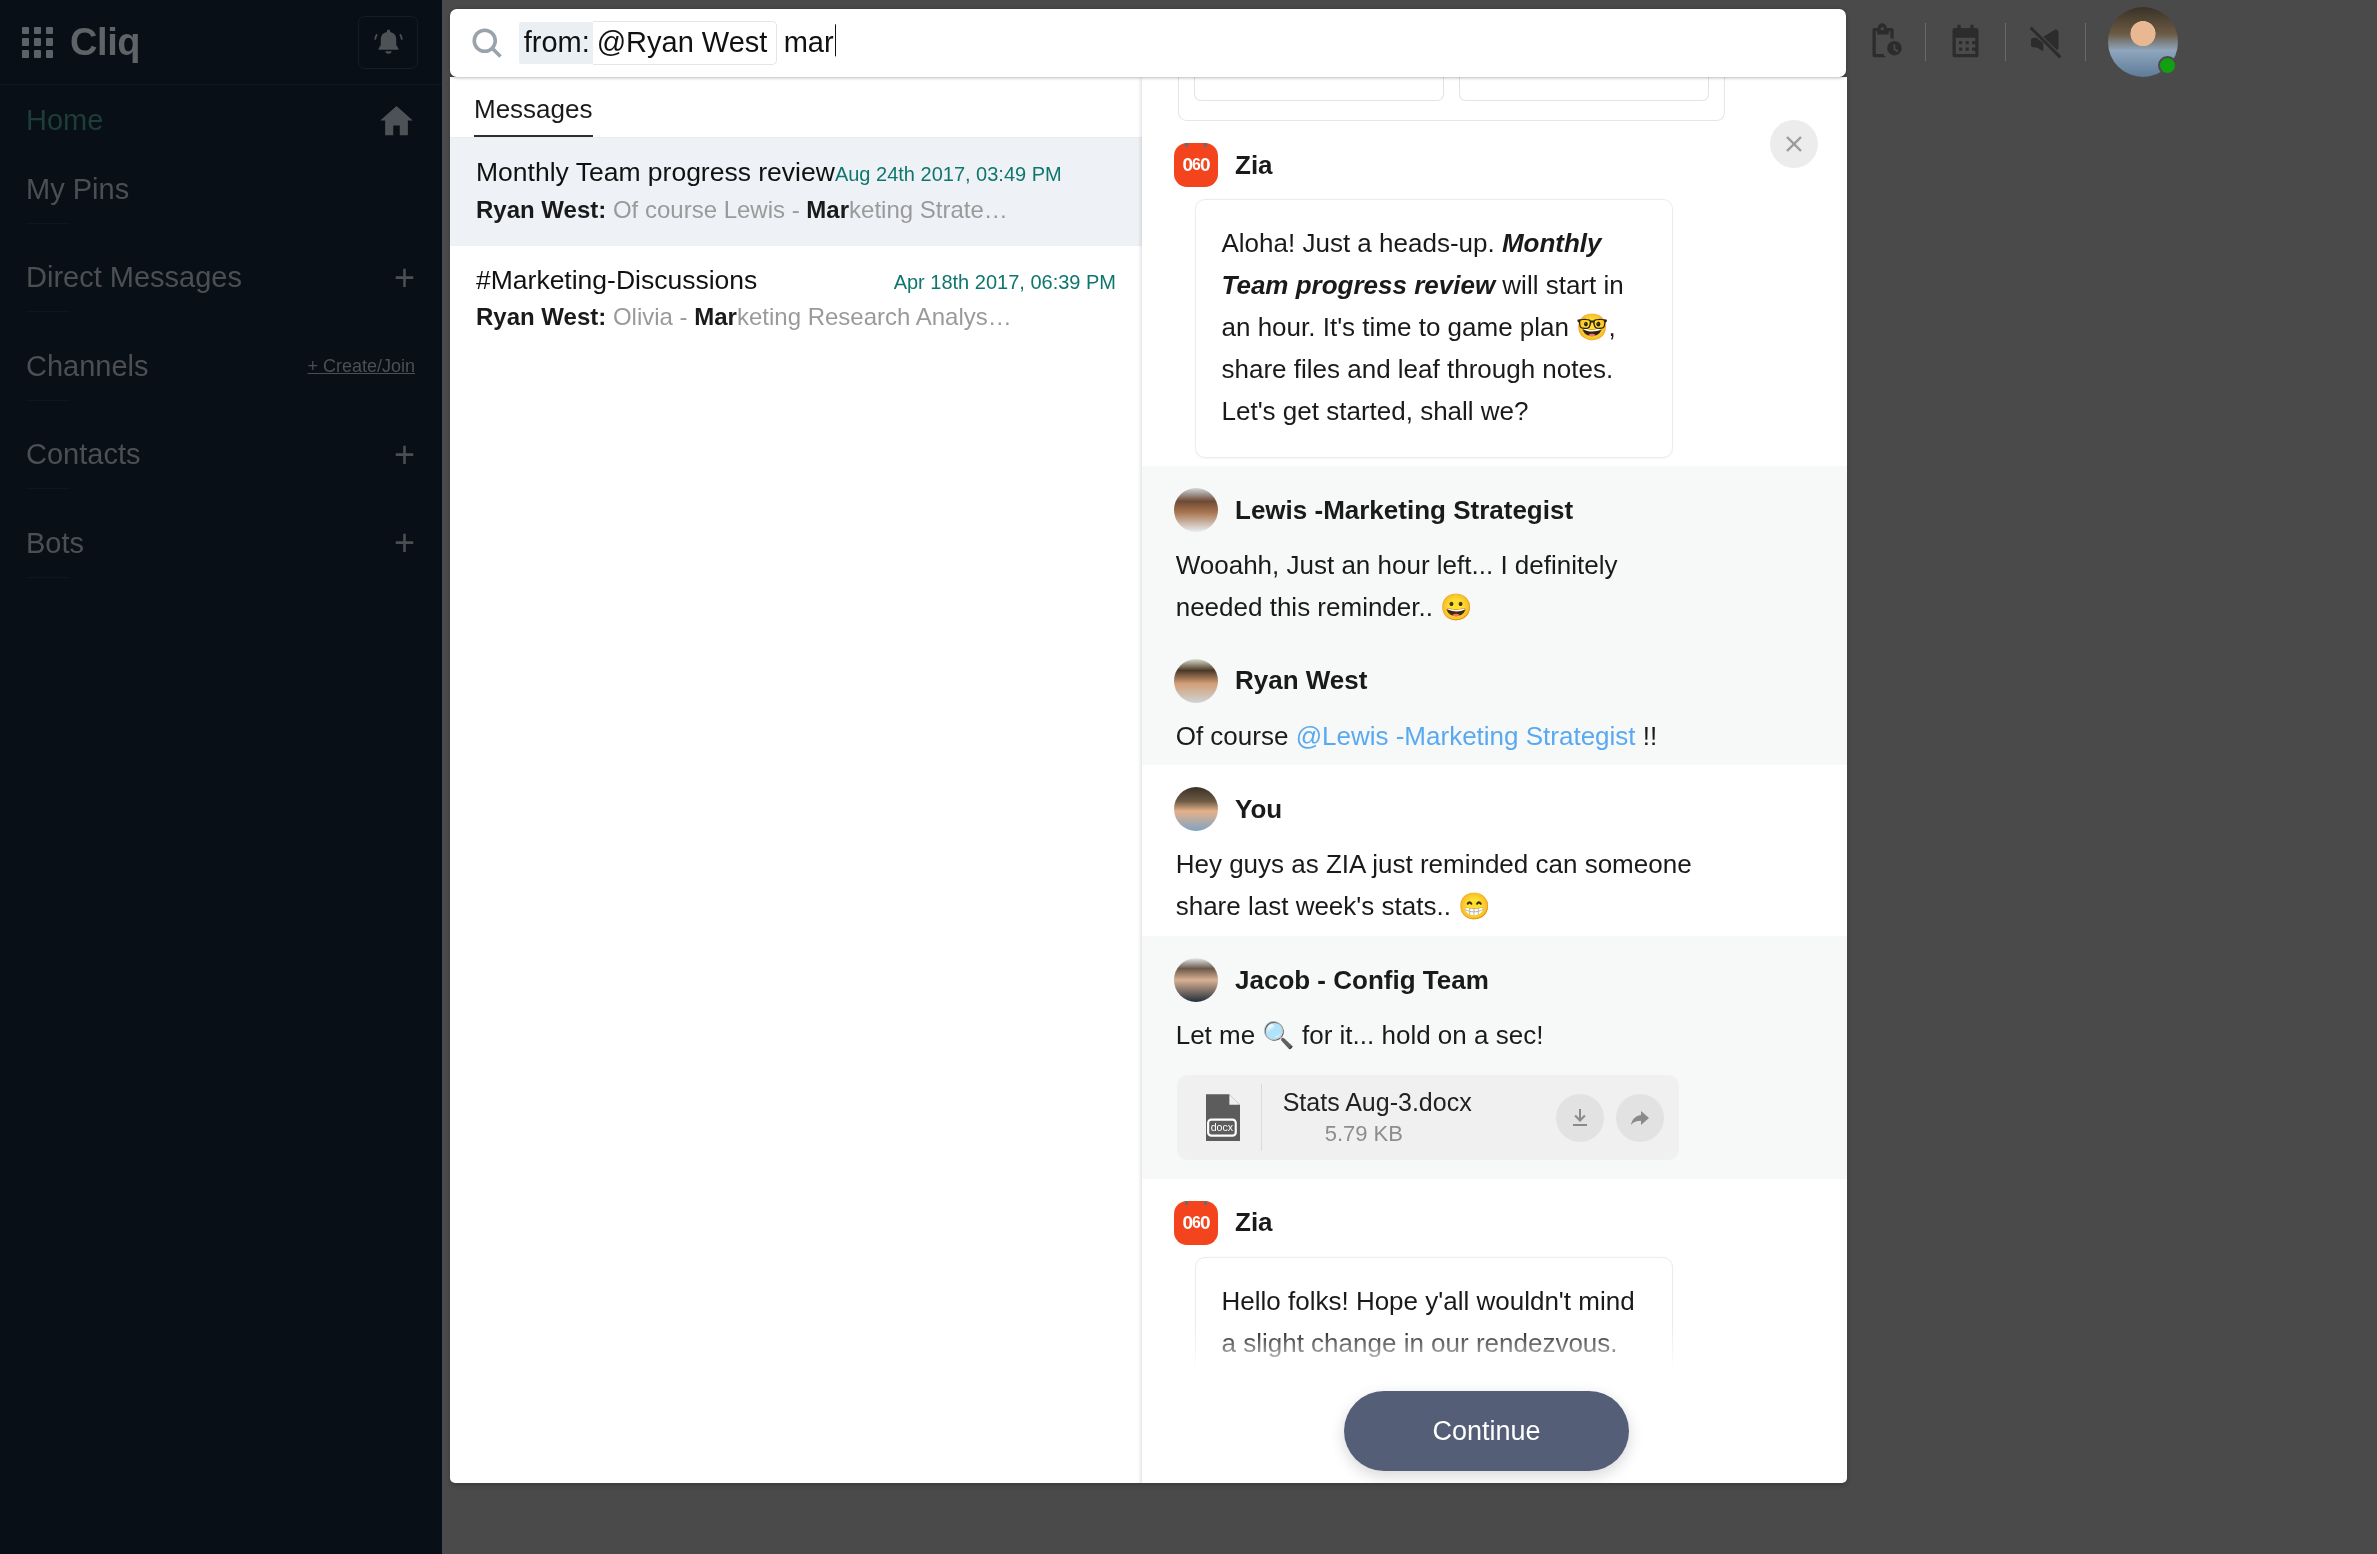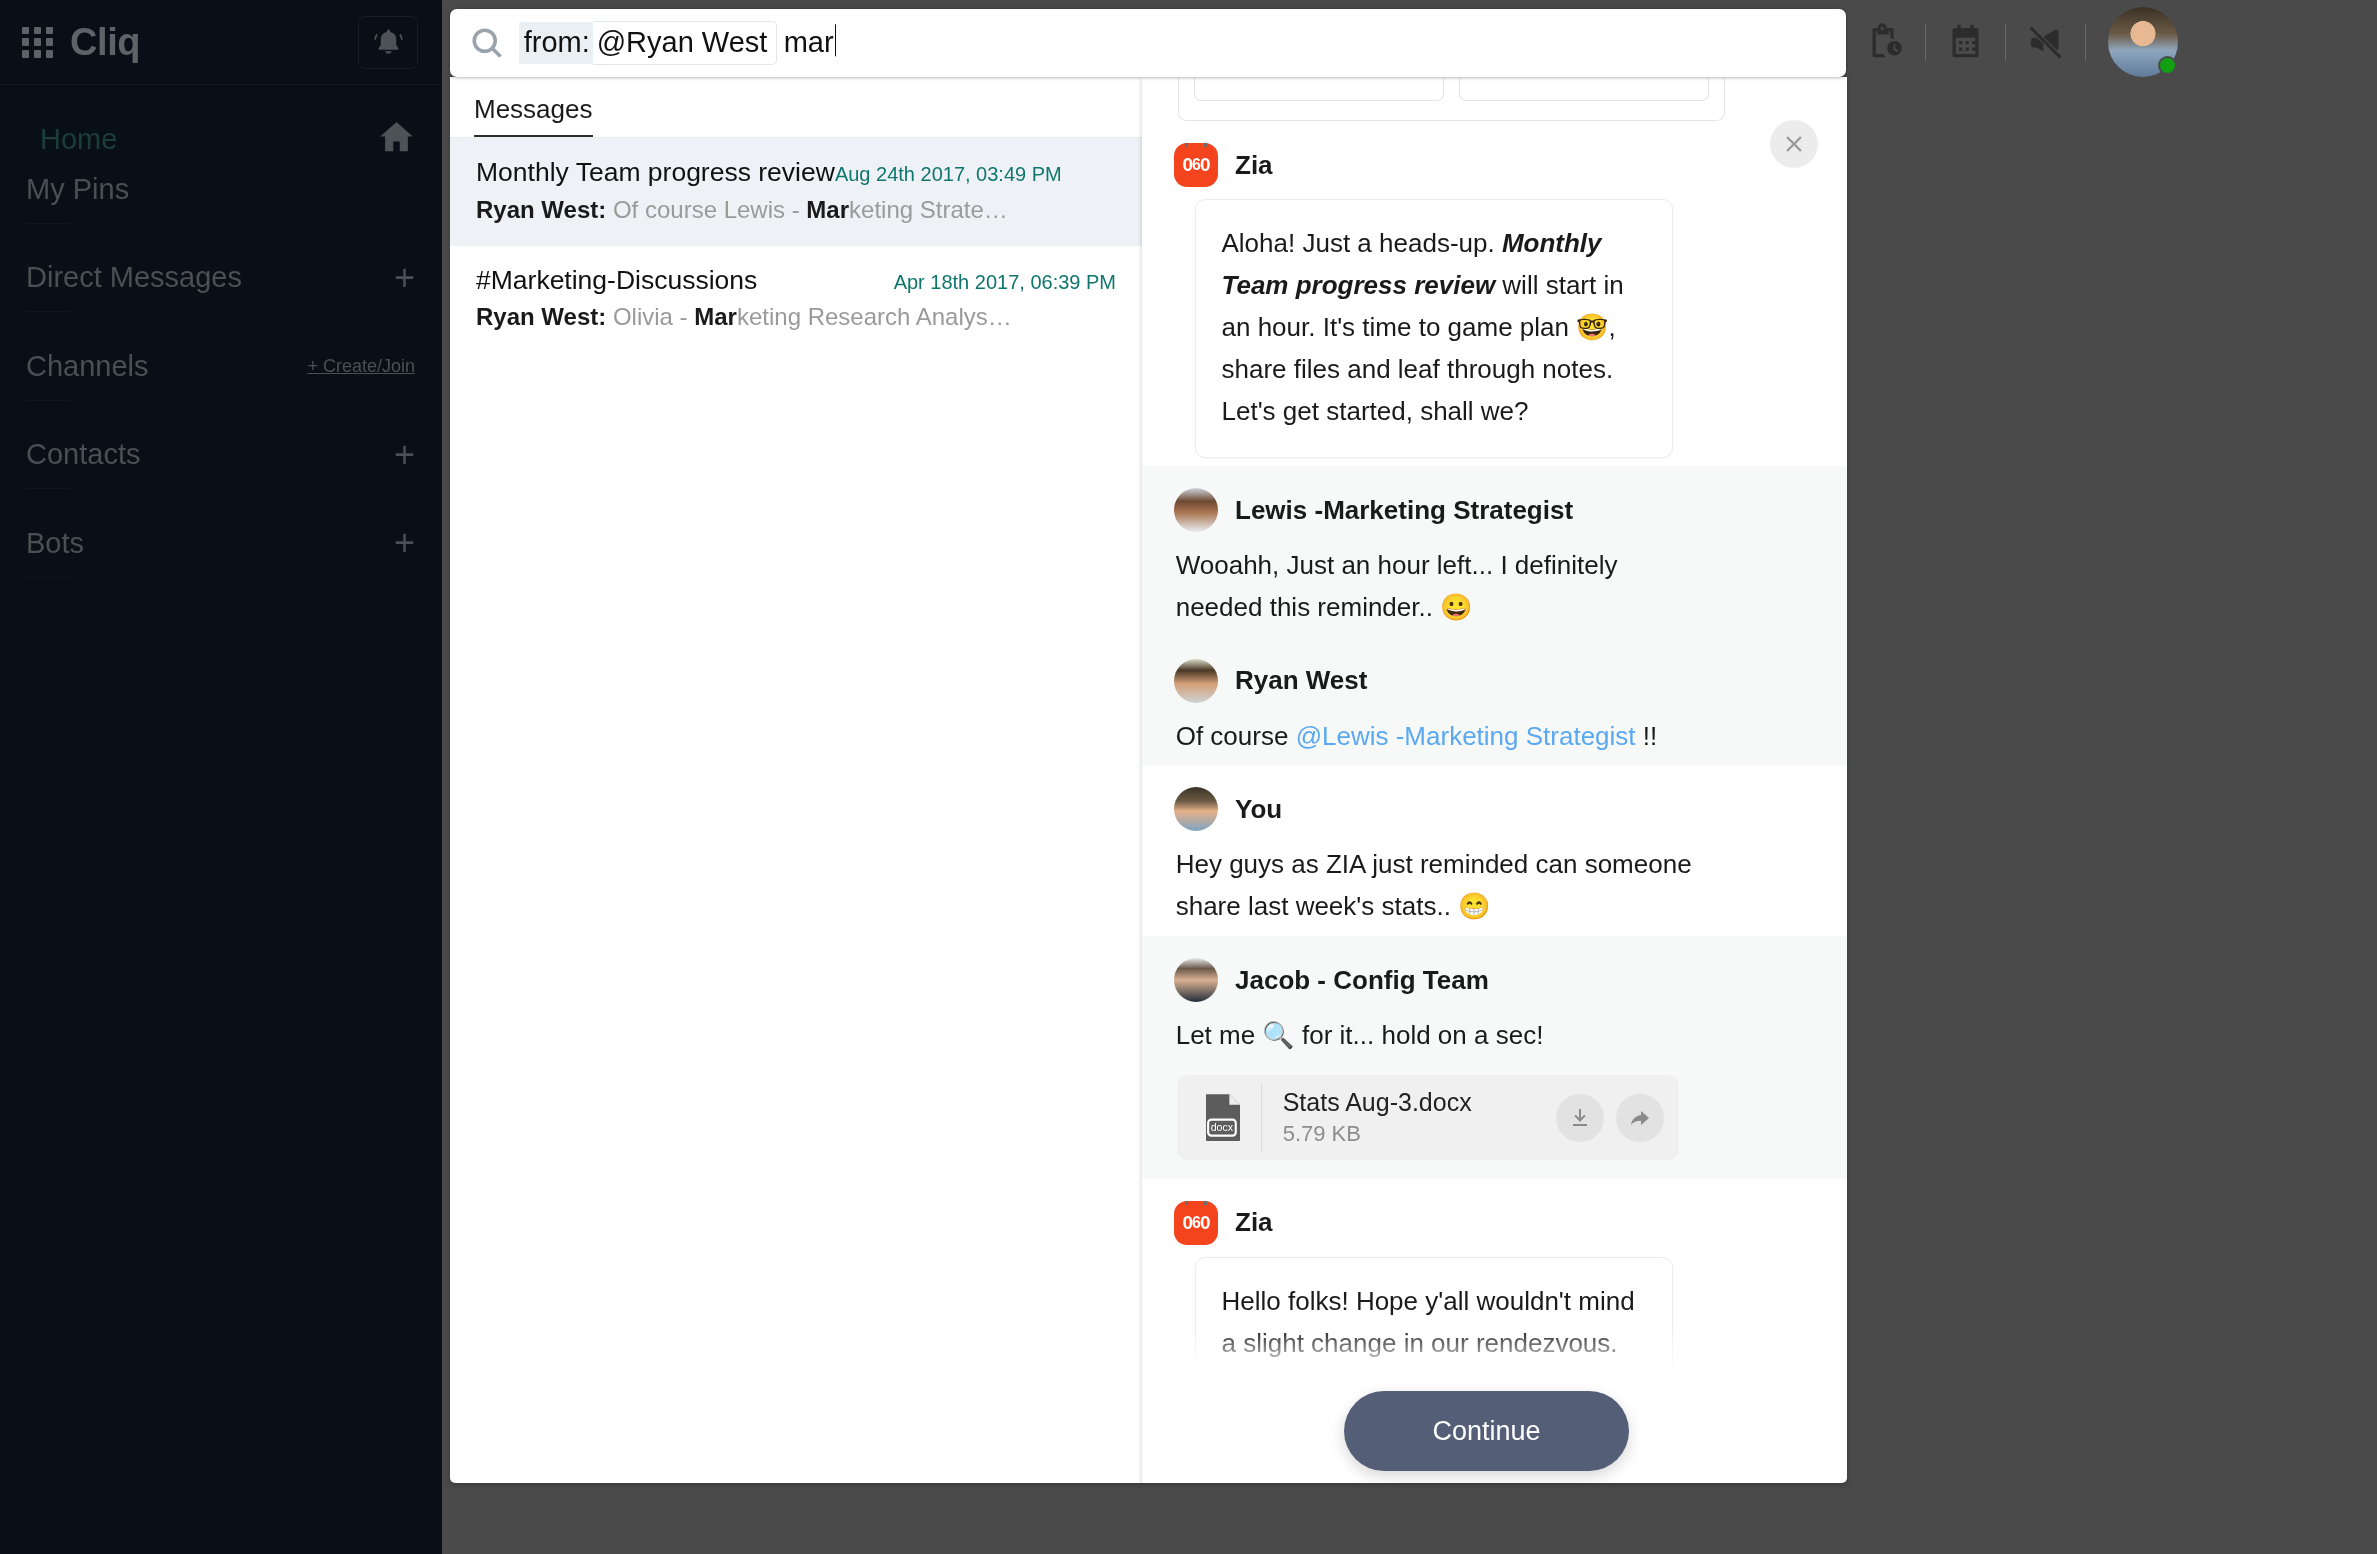--- a/index.html
+++ b/index.html
@@ -30,22 +30,22 @@
   .grid-icon i { background: #5b6268; border-radius: 0.9px; display:block; }
   .brand { color:#5e6367; font-size: 38px; font-weight: 600; letter-spacing:-0.4px; }
   .bell-btn {
     margin-left: auto; width: 60px; height: 53px;
     border: 0.9px solid #161d25; border-radius: 6.8px;
     display: flex; align-items: center; justify-content: center;
   }
   .bell-btn svg { width: 31px; height: 31px; fill: #4d5257; }
 
   .nav-home {
-    height: 72px; display: flex; align-items: flex-end;
-    padding: 0 26px 0 40px;
+    height: 72px; display: flex; align-items: center;
+    padding: 0 26px 0 26px;
     border-top: 0.9px solid #121820;
   }
   .nav-home .lbl { color: #1d3d3b; font-size: 29px; }
   .nav-home svg { margin-left: auto; width: 39px; height: 39px; fill: #4d5257; }
 
   .nav-row {
     height: 67px; display: flex; align-items: center;
     padding: 0 27px 0 26px; position: relative;
   }
   .nav-row .lbl { color: #4b4f54; font-size: 29px; }
@@ -182,21 +182,21 @@
   .file-card {
     margin: 19px 0 10.2px 1.7px; width: 502px; height: 85px;
     background: #f0f0f0; border-radius: 10.2px;
     display:flex; align-items:center; padding: 0 15.4px;
   }
   .file-ic { width: 60px; display:flex; align-items:center; justify-content:center; }
   .file-ic svg { width: 44px; height: 51px; }
   .file-divider { width:0.9px; height: 67px; background:#dadada; margin: 0 20.5px 0 8.5px; }
   .file-meta { flex: 1; }
   .file-name { font-size: 25px; color:#222; }
-  .file-size { font-size: 22px; color:#8d8d8d; margin-top: 4.3px; }
+  .file-size { font-size: 22px; color:#8d8d8d; margin-top: 4.3px; margin-left: 42px; }
   .file-act { width: 48px; height: 48px; border-radius: 50%; background:#e2e2e2;
               display:flex; align-items:center; justify-content:center; margin-left: 12px; }
   .file-act svg { width: 24px; height: 24px; fill:#8a8a8a; }
 
   .chat-fade {
     position:absolute; left:0; right:0; bottom: 104px; height: 51px;
     background: linear-gradient(180deg, rgba(255,255,255,0) 0%, #fff 86%);
     z-index: 3;
   }
   .continue-wrap {

